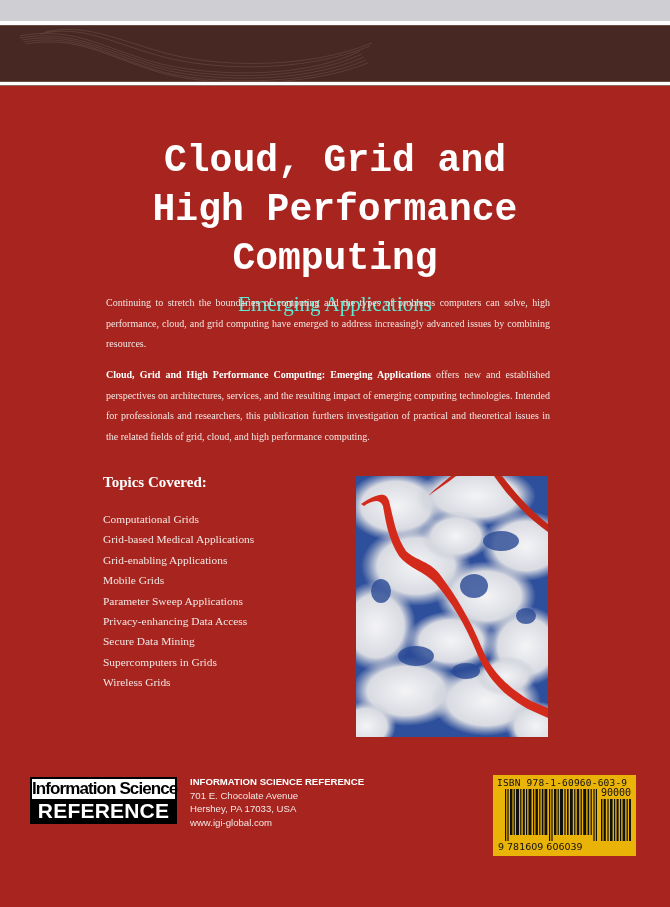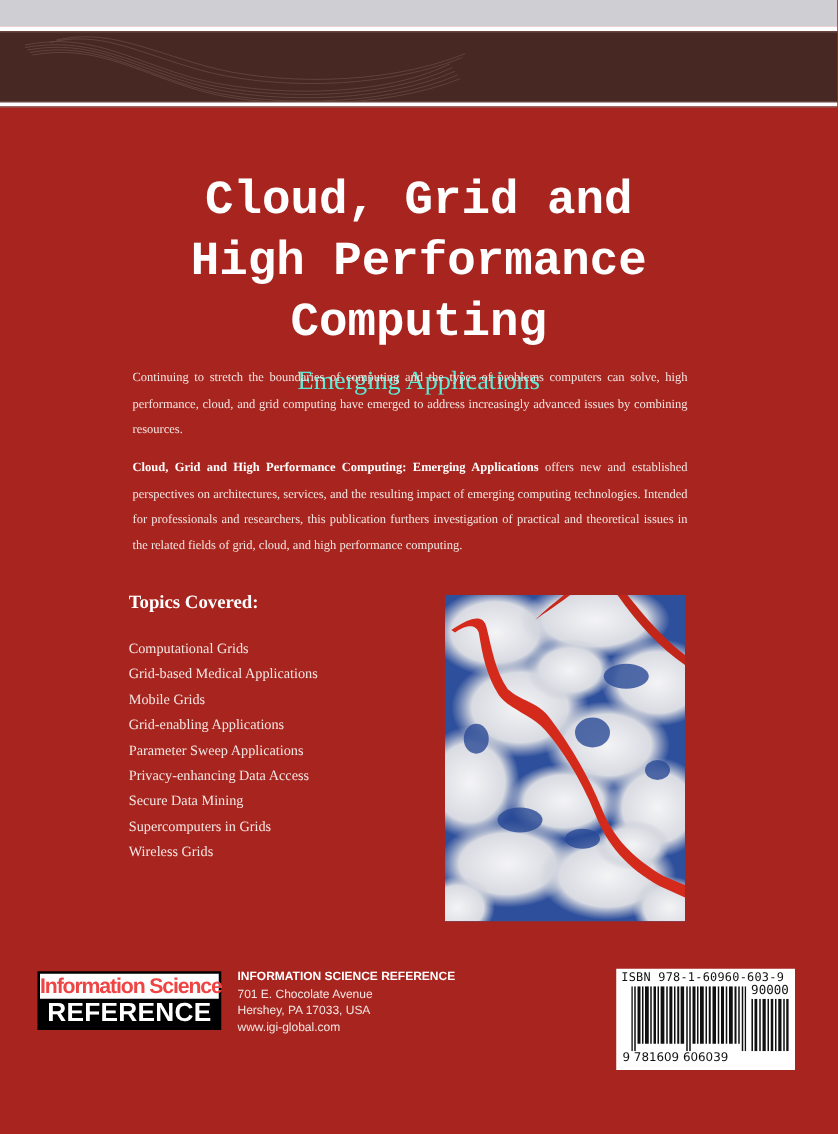--- a/index.html
+++ b/index.html
@@ -47,38 +47,38 @@
   .cover-photo {
     position: absolute; left: 356px; top: 476px; width: 192px; height: 261px;
     overflow: hidden; background: #2c4f9b;
   }
 
   .logo {
     position: absolute; left: 30px; top: 777px; width: 147px; height: 47px;
     background: #000; box-sizing: border-box; padding: 2px;
   }
   .logo-top {
-    background: #fff; color: #ef4444; height: 20px;
+    background: #fff; color: #000000; height: 20px;
     font-family: "Liberation Sans", "DejaVu Sans", sans-serif; font-weight: bold;
     font-size: 17px; line-height: 20px; letter-spacing: -0.9px; text-align: center; white-space: nowrap;
   }
   .logo-bot {
     color: #fff; height: 23px;
     font-family: "Liberation Sans", "DejaVu Sans", sans-serif; font-weight: bold;
     font-size: 21px; line-height: 24px; letter-spacing: 0.2px; text-align: center;
   }
 
   .publisher { position: absolute; left: 190px; top: 775px;
     font-family: "Liberation Sans", "DejaVu Sans", sans-serif; color: #f3e6e3; }
   .pub-name { font-weight: bold; font-size: 9.6px; line-height: 13.5px; color: #ffffff; }
   .pub-line { font-size: 9.6px; line-height: 13.5px; }
 
   .barcode-box {
     position: absolute; left: 493px; top: 775px; width: 143px; height: 81px;
-    background: #ffffff; box-sizing: border-box; padding: 2px 4px;
+    background: #eab308; box-sizing: border-box; padding: 2px 4px;
     font-family: "DejaVu Sans Mono", "Liberation Mono", monospace; color: #111;
   }
   .isbn { font-size: 9.5px; line-height: 11px; letter-spacing: 0.2px; white-space: nowrap; }
   .price { position: absolute; right: 5px; top: 12px; font-size: 10px; line-height: 11px; }
   .bars-main { position: absolute; left: 12px; top: 14px; width: 92px; height: 52px; }
   .bars-addon { position: absolute; left: 108px; top: 24px; width: 30px; height: 42px; }
   .ean {
     position: absolute; left: 5px; top: 66px;
     font-family: "DejaVu Sans", "Liberation Sans", sans-serif; font-size: 9.5px; line-height: 11px; white-space: nowrap;
   }
@@ -111,22 +111,22 @@
   <div class="subtitle">Emerging Applications</div>
 </div>
 
 <p class="para para1">Continuing to stretch the boundaries of computing and the types of problems computers can solve, high performance, cloud, and grid computing have emerged to address increasingly advanced issues by combining resources.</p>
 <p class="para para2"><b>Cloud, Grid and High Performance Computing: Emerging Applications</b><span> offers new and established perspectives on architectures, services, and the resulting impact of emerging computing technologies. Intended for professionals and researchers, this publication furthers investigation of practical and theoretical issues in the related fields of grid, cloud, and high performance computing.</span></p>
 
 <div class="topics">
   <div class="topics-heading">Topics Covered:</div>
   <div class="topic">Computational Grids</div>
   <div class="topic">Grid-based Medical Applications</div>
+  <div class="topic">Grid-enabling Applications</div>
   <div class="topic">Mobile Grids</div>
-  <div class="topic">Grid-enabling Applications</div>
   <div class="topic">Parameter Sweep Applications</div>
   <div class="topic">Privacy-enhancing Data Access</div>
   <div class="topic">Secure Data Mining</div>
   <div class="topic">Supercomputers in Grids</div>
   <div class="topic">Wireless Grids</div>
 </div>
 
 <div class="cover-photo">
   <svg width="192" height="261" viewBox="0 0 192 261">
     <defs>

